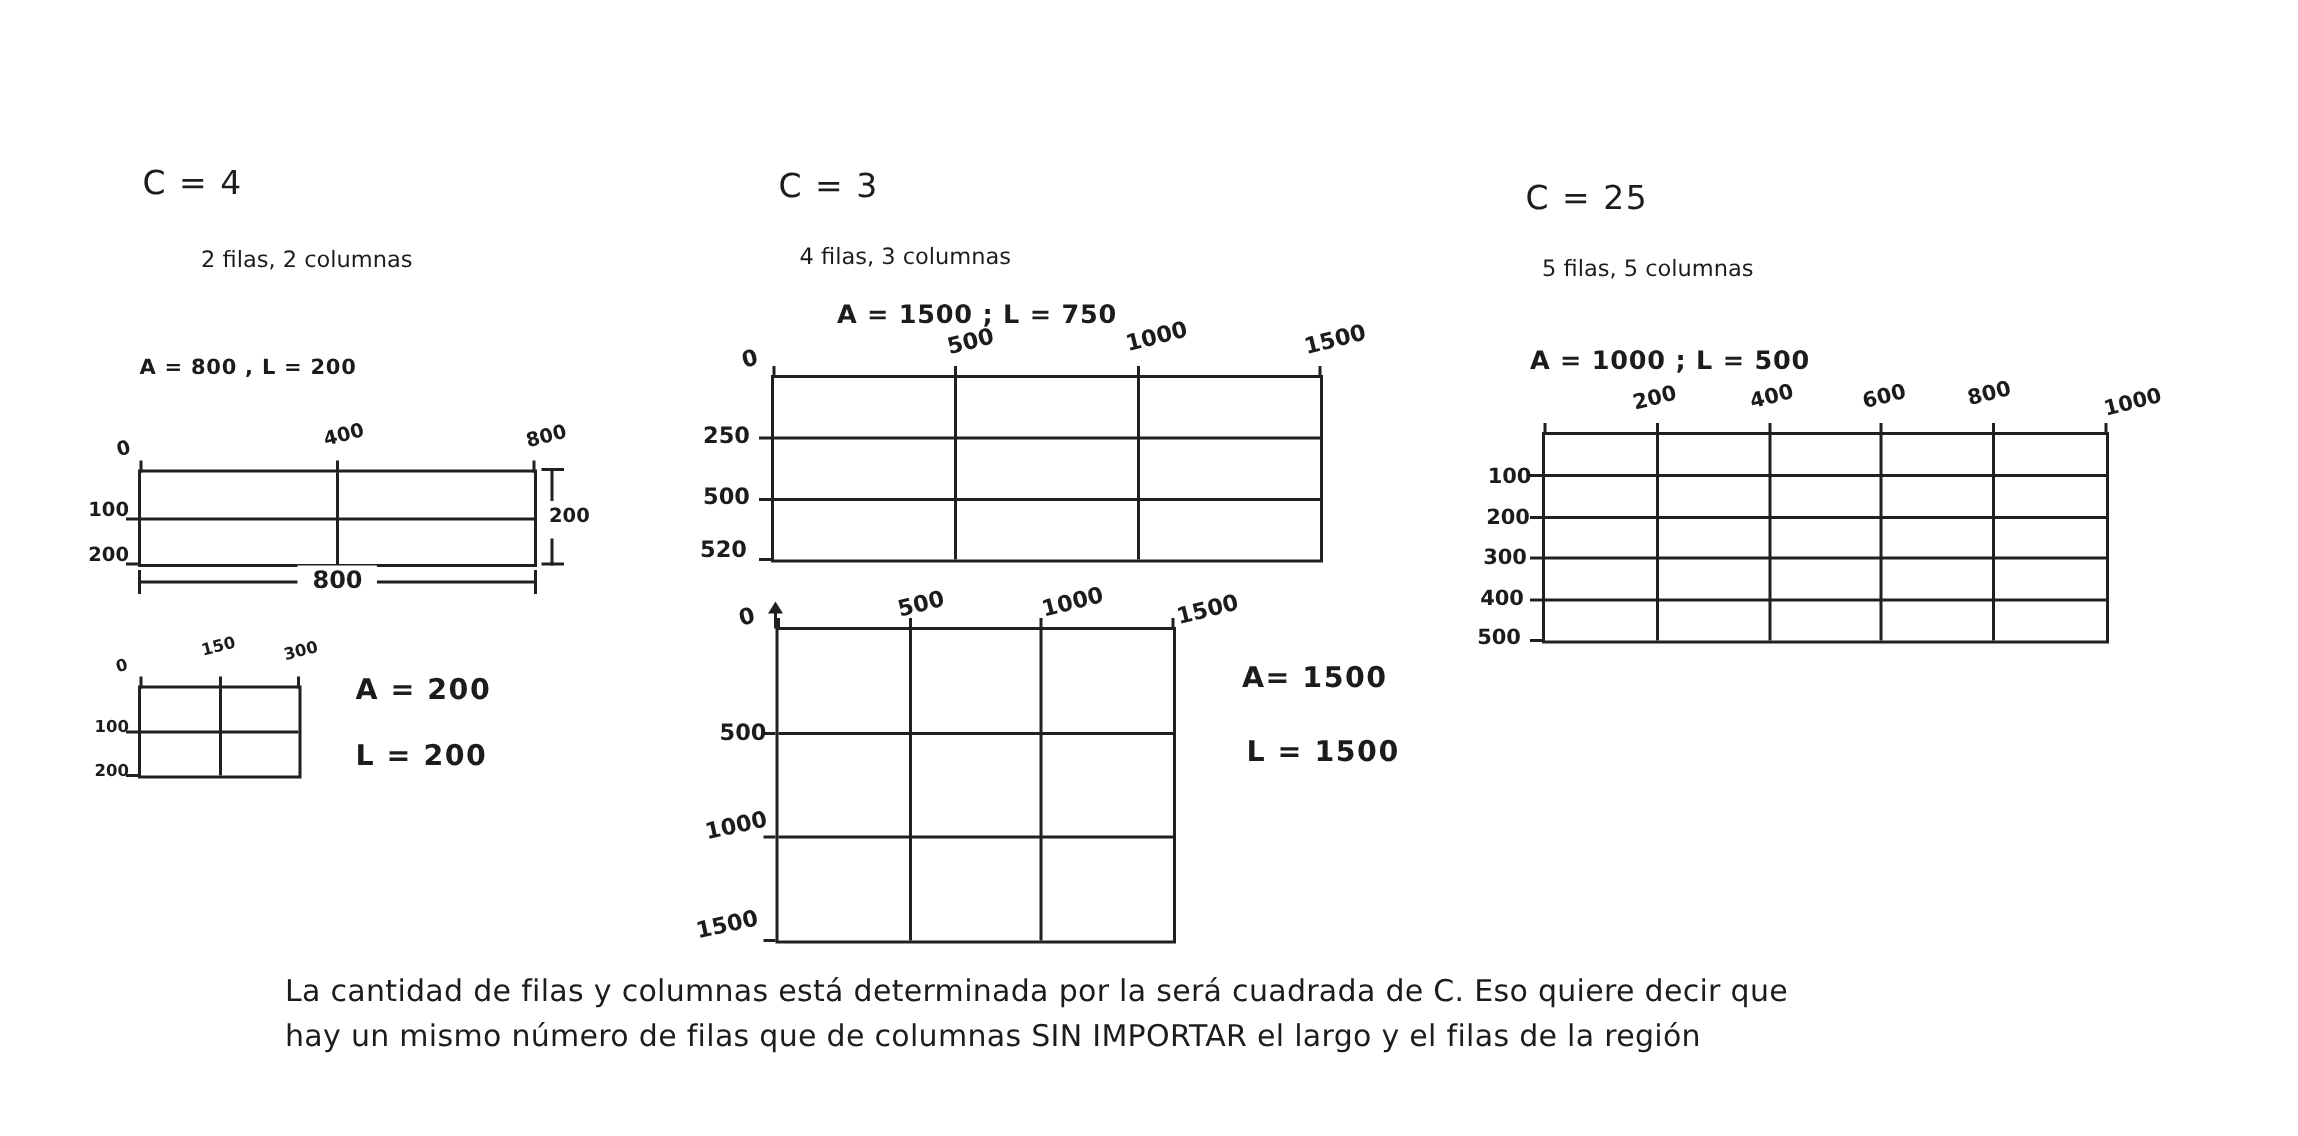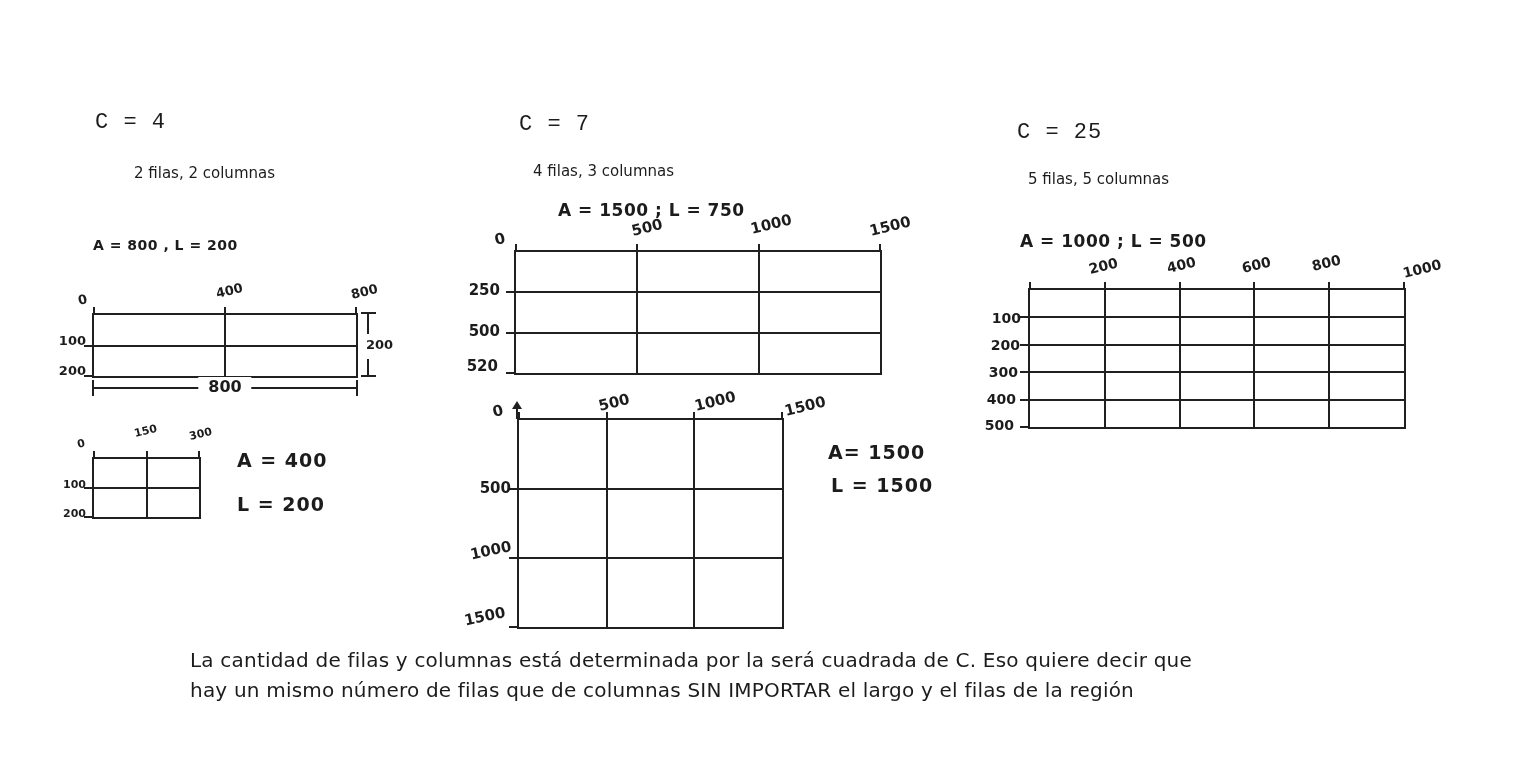--- a/index.html
+++ b/index.html
@@ -2,21 +2,21 @@
 <html><head>
 <meta charset="utf-8">
 <style>
   html,body{margin:0;padding:0;background:#fff;}
   .canvas{
     position:relative;width:1532px;height:757px;background:#ffffff;
     font-family:"DejaVu Sans", sans-serif;color:#1c1c1c;overflow:hidden;
   }
   .abs{position:absolute;white-space:nowrap;}
   .title{font-size:21px;letter-spacing:.2px;}
-  .clabel{font-size:22px;letter-spacing:1px;font-family:Liberation Mono, monospace;}
+  .clabel{font-size:22px;letter-spacing:1px;}
   .sublabel{font-size:15px;}
   .params{font-size:14px;font-weight:700;letter-spacing:.5px;}
   .ann{font-size:19px;font-weight:700;letter-spacing:1px;}
   .footer-line{font-size:20px;letter-spacing:.2px;}
 
   .grid{position:absolute;border:2px solid #202020;}
   .grid .vline{position:absolute;top:0;bottom:0;width:2px;background:#202020;transform:translateX(-1px);}
   .grid .hline{position:absolute;left:0;right:0;height:2px;background:#202020;transform:translateY(-1px);}
   .grid .ttick{position:absolute;top:-8px;width:2px;height:8px;background:#202020;transform:translateX(-1px);}
   .grid .ltick{position:absolute;left:-10px;width:8px;height:2px;background:#202020;transform:translateY(-1px);}
@@ -92,26 +92,26 @@
         <div class="ttick" style="left: 50%;"></div>
         <div class="ttick" style="left: 100%;"></div>
         <div class="ltick" style="top: 50%;"></div>
         <div class="ltick" style="top: 100%;"></div>
       </div>
     <span class="abs xt fs11" style="left:79px;top:438px;">0</span>
     <span class="abs xt fs11" style="left:136px;top:427px;">150</span>
     <span class="abs xt fs11" style="left:191px;top:430px;">300</span>
     <span class="abs yt fs11" style="left:52px;top:478px;">100</span>
     <span class="abs yt fs11" style="left:52px;top:507px;">200</span>
-    <div class="abs ann" style="left:237px;top:449px;">A = 400</div>
+    <div class="abs ann" style="left:237px;top:449px;">A = 200</div>
     <div class="abs ann" style="left:237px;top:493px;">L = 200</div>
   </div>
 
   <div>
-    <div class="abs clabel" style="left:519px;top:112px;">C = 7</div>
+    <div class="abs clabel" style="left:519px;top:112px;">C = 3</div>
     <div class="abs sublabel" style="left:533px;top:162px;">4 filas, 3 columnas</div>
     <div class="abs params fs17" style="left:558px;top:200px;">A = 1500 ;  L = 750</div>
 
     <div class="grid" style="left:514px;top:250px;width:364px;height:121px;">
         <div class="vline" style="left: 33.3333%;"></div>
         <div class="vline" style="left: 66.6667%;"></div>
         <div class="hline" style="top: 33.3333%;"></div>
         <div class="hline" style="top: 66.6667%;"></div>
         <div class="ttick" style="left: 0%;"></div>
         <div class="ttick" style="left: 33.3333%;"></div>
@@ -145,21 +145,21 @@
     <div class="arrow-head" style="left:512px;top:401px;"></div>
     <div class="arrow-stem" style="left:516px;top:407px;height:12px;"></div>
     <span class="abs xt fs15" style="left:495px;top:403px;">0</span>
     <span class="abs xt fs15" style="left:601px;top:397px;">500</span>
     <span class="abs xt fs15" style="left:697px;top:397px;">1000</span>
     <span class="abs xt fs15" style="left:787px;top:402px;">1500</span>
     <span class="abs yt fs15" style="left:477px;top:479px;">500</span>
     <span class="abs yt fs15 rot" style="left:470px;top:542px;">1000</span>
     <span class="abs yt fs15 rot" style="left:464px;top:608px;">1500</span>
     <div class="abs ann" style="left:828px;top:441px;">A= 1500</div>
-    <div class="abs ann" style="left:831px;top:474px;">L = 1500</div>
+    <div class="abs ann" style="left:831px;top:490px;">L = 1500</div>
   </div>
 
   <div>
     <div class="abs clabel" style="left:1017px;top:120px;">C = 25</div>
     <div class="abs sublabel" style="left:1028px;top:170px;">5 filas, 5 columnas</div>
     <div class="abs params fs17" style="left:1020px;top:231px;">A = 1000 ;  L = 500</div>
 
     <div class="grid" style="left:1028px;top:288px;width:374px;height:137px;">
         <div class="vline" style="left: 20%;"></div>
         <div class="vline" style="left: 40%;"></div>

